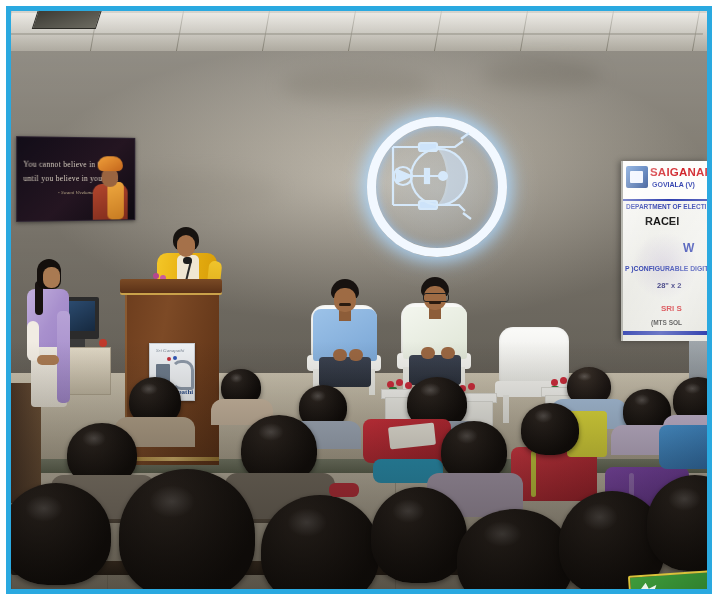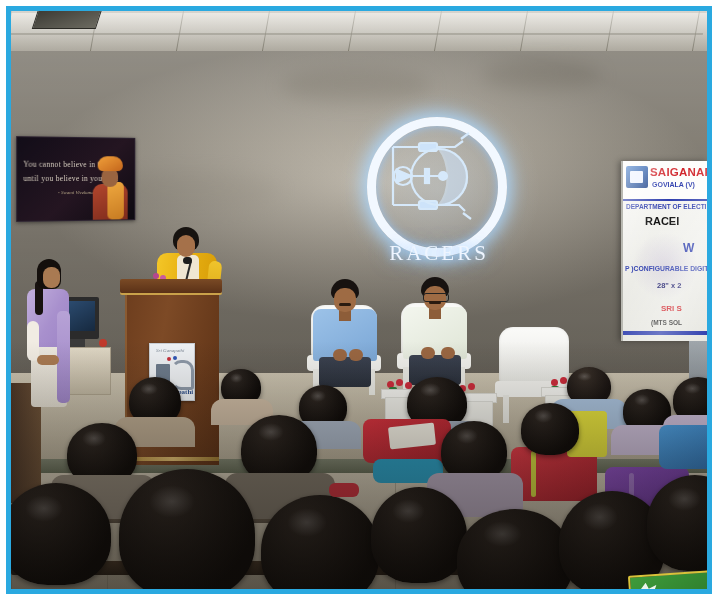--- a/index.html
+++ b/index.html
@@ -222,21 +222,20 @@
         <circle cx="72" cy="60" r="28"></circle>
         <path d="M72 32 A28 28 0 0 1 72 88 A20 34 0 0 0 72 32 Z" fill="#cfe6ff" opacity=".55"></path>
         <circle cx="36" cy="59" r="9"></circle>
         <path d="M30 53 L44 59 L30 65 Z" fill="#d8ecff"></path>
         <path d="M45 59 H58 M62 59 H72"></path>
         <rect x="58" y="52" width="4" height="14" fill="#d8ecff"></rect>
         <circle cx="76" cy="59" r="4" fill="#d8ecff"></circle>
         <path d="M94 22 l8 -6 M96 96 l8 6"></path>
       </g>
     </svg>
-    <div id="racers-word">RACERS</div>
   </div>
 
   <div id="poster">
     <div class="poster-line" id="poster-l1">You cannot believe in God</div>
     <div class="poster-line" id="poster-l2">until you believe in yourself.</div>
     <div id="poster-credit">- Swami Vivekananda</div>
     <div class="swami">
       <div class="sw-body"></div>
             <div class="sw-shawl"></div>
       <div class="sw-face"></div>

